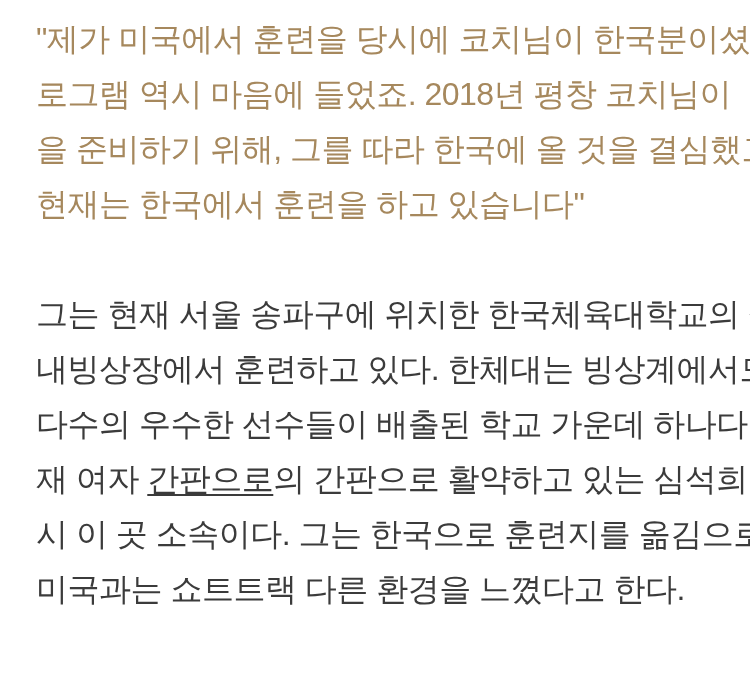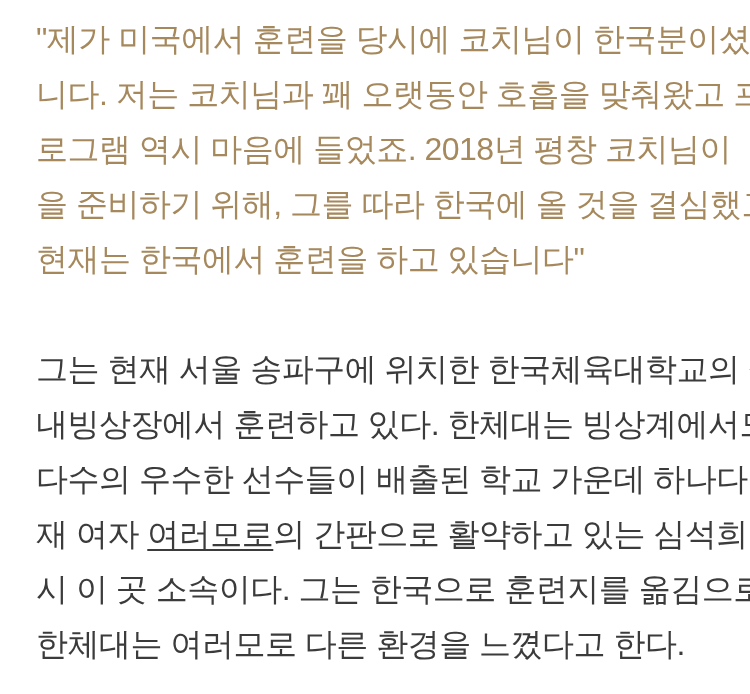--- a/index.html
+++ b/index.html
@@ -39,28 +39,27 @@
       cursor: pointer;
     }
   </style>
 </head>
 <body>
 
 <main class="content">
 
   <section class="quote-para">
     <div class="line">"제가 미국에서 훈련을 당시에 코치님이 한국분이셨습</div>
-    <div class="line">니다. 저는 코치님과 꽤 오랫동안 호흡을 맞춰왔고 프</div>
     <div class="line">로그램 역시 마음에 들었죠. 2018년 평창 코치님이</div>
     <div class="line">을 준비하기 위해, 그를 따라 한국에 올 것을 결심했고,</div>
     <div class="line">현재는 한국에서 훈련을 하고 있습니다"</div>
   </section>
 
   <section class="body-para">
     <div class="line">그는 현재 서울 송파구에 위치한 한국체육대학교의 실</div>
     <div class="line">내빙상장에서 훈련하고 있다. 한체대는 빙상계에서도</div>
     <div class="line">다수의 우수한 선수들이 배출된 학교 가운데 하나다. 현</div>
-    <div class="line"><span>재 여자 </span><span class="underlined-term">여러모로</span><span>의 간판으로 활약하고 있는 심석희 역</span></div>
+    <div class="line"><span>재 여자 </span><span class="underlined-term">간판으로</span><span>의 간판으로 활약하고 있는 심석희 역</span></div>
     <div class="line">시 이 곳 소속이다. 그는 한국으로 훈련지를 옮김으로써</div>
-    <div class="line">한체대는 여러모로 다른 환경을 느꼈다고 한다.</div>
+    <div class="line">미국과는 쇼트트랙 다른 환경을 느꼈다고 한다.</div>
   </section>
 
 </main>
 
 </body></html>

